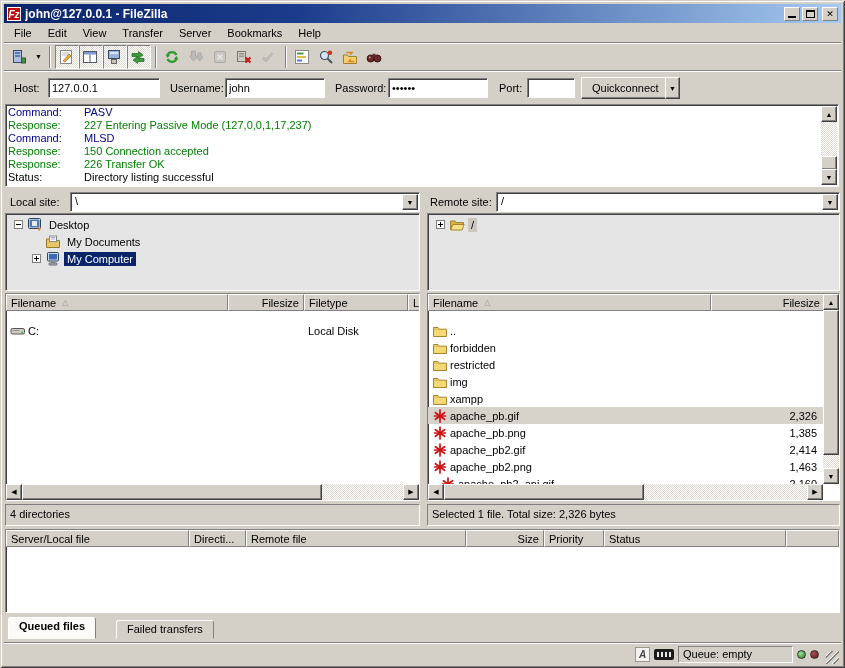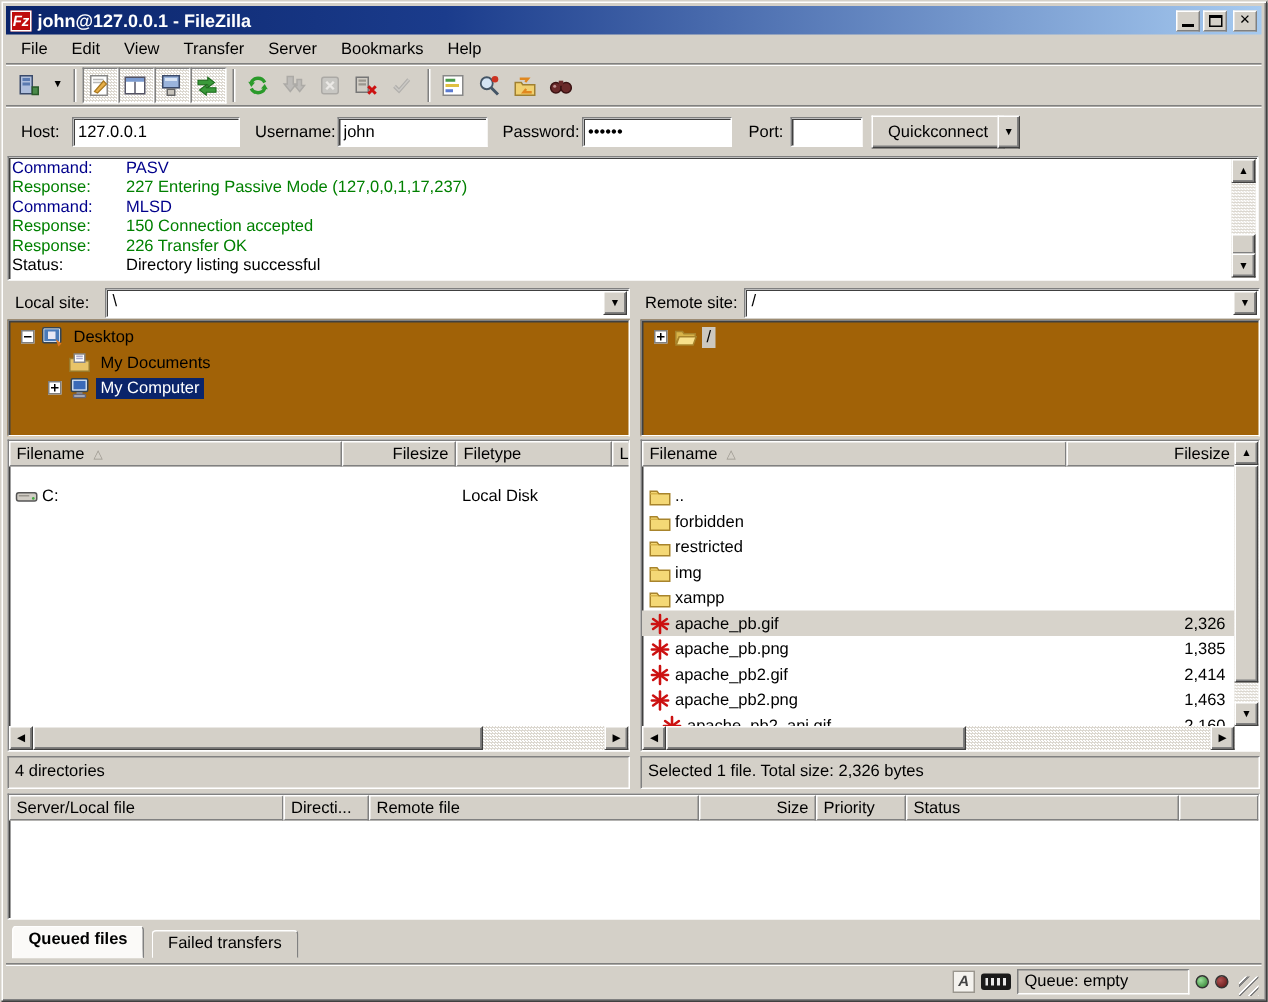--- a/index.html
+++ b/index.html
@@ -65,21 +65,21 @@
   .sb-btn{position:absolute;width:16px;height:16px;display:flex;align-items:center;justify-content:center;
     font-size:7px;color:#000;border:1px solid;border-color:#fff #404040 #404040 #fff;box-shadow:inset -1px -1px 0 #808080;background:#d4d0c8;}
   .sb-thumb{position:absolute;border:1px solid;border-color:#fff #404040 #404040 #fff;box-shadow:inset -1px -1px 0 #808080;background:#d4d0c8;}
   
   .site-label{position:absolute;top:196px;}
   .combo{position:absolute;top:192px;height:20px;border:1px solid;border-color:#808080 #fff #fff #808080;
     box-shadow:inset 1px 1px 0 #404040;background:#fff;}
   .combo .cval{position:absolute;left:4px;top:2px;}
   .combo .carr{position:absolute;right:1px;top:1px;bottom:1px;width:16px;display:flex;align-items:center;justify-content:center;
     font-size:7px;border:1px solid;border-color:#fff #404040 #404040 #fff;box-shadow:inset -1px -1px 0 #808080;background:#d4d0c8;}
-  .treepanel{position:absolute;top:213px;height:78px;background:#a16207;
+  .treepanel{position:absolute;top:213px;height:78px;background:#e5e5e5;
     border:1px solid;border-color:#808080 #fff #fff #808080;box-shadow:inset 1px 1px 0 #404040;overflow:hidden;padding-top:2px;}
   .trow{height:17px;display:flex;align-items:center;white-space:nowrap;}
   .expander{width:9px;height:9px;flex:none;border:1px solid #808080;background:#fff;position:relative;margin-right:4px;}
   .expander::before,.expander::after{content:"";position:absolute;background:#000;}
   .expander::before{left:1px;right:1px;top:3px;height:1px;}
   .expander.plus::after{top:1px;bottom:1px;left:3px;width:1px;}
   .exp-space{width:13px;flex:none;}
   .ticon{width:16px;height:16px;flex:none;margin-right:3px;}
   .ticon svg{display:block;}
   .tlabel{padding:1px 3px;}
@@ -101,21 +101,21 @@
   .ficon svg{display:block;}
   
   .statusrow{position:absolute;top:504px;height:22px;border:1px solid;border-color:#808080 #fff #fff #808080;
     padding:3px 4px;white-space:nowrap;overflow:hidden;}
   
   .queuepanel{position:absolute;left:5px;top:529px;width:835px;height:84px;background:#fff;
     border:1px solid;border-color:#808080 #fff #fff #808080;box-shadow:inset 1px 1px 0 #404040;overflow:hidden;}
   
   .tabsrow{position:absolute;left:5px;top:615px;width:835px;height:24px;display:flex;align-items:flex-end;padding-left:3px;}
   .tab{height:19px;padding:2px 10px 0;border:1px solid;border-color:#fff #808080 #d4d0c8 #fff;background:#d4d0c8;
-    border-radius:3px 3px 0 0;margin-right:5px;white-space:nowrap;}
+    border-radius:3px 3px 0 0;margin-right:20px;white-space:nowrap;}
   .tab.active{height:22px;background:#fbfaf8;font-weight:bold;border-color:#fff #808080 #fbfaf8 #fff;}
   
   .statusbar{position:absolute;left:4px;top:642px;width:837px;height:22px;
     border-top:1px solid #808080;box-shadow:inset 0 1px 0 #fff;display:flex;align-items:center;justify-content:flex-end;gap:4px;padding:1px 2px 0 4px;}
   .sb-ascii{width:15px;height:15px;border:1px solid #9a968e;background:#f4f2ee;display:flex;align-items:center;justify-content:center;
     font-size:10px;font-weight:bold;font-style:italic;color:#444;}
   .sb-badge{width:20px;height:11px;background:#1a1a1a;border-radius:2px;position:relative;}
   .sb-badge::before{content:"";position:absolute;left:3px;top:3px;width:14px;height:5px;
     background:repeating-linear-gradient(to right,#e8e8e8 0 2px,#1a1a1a 2px 4px);}
   .queue-box{width:115px;height:17px;border:1px solid;border-color:#808080 #fff #fff #808080;background:#d4d0c8;

